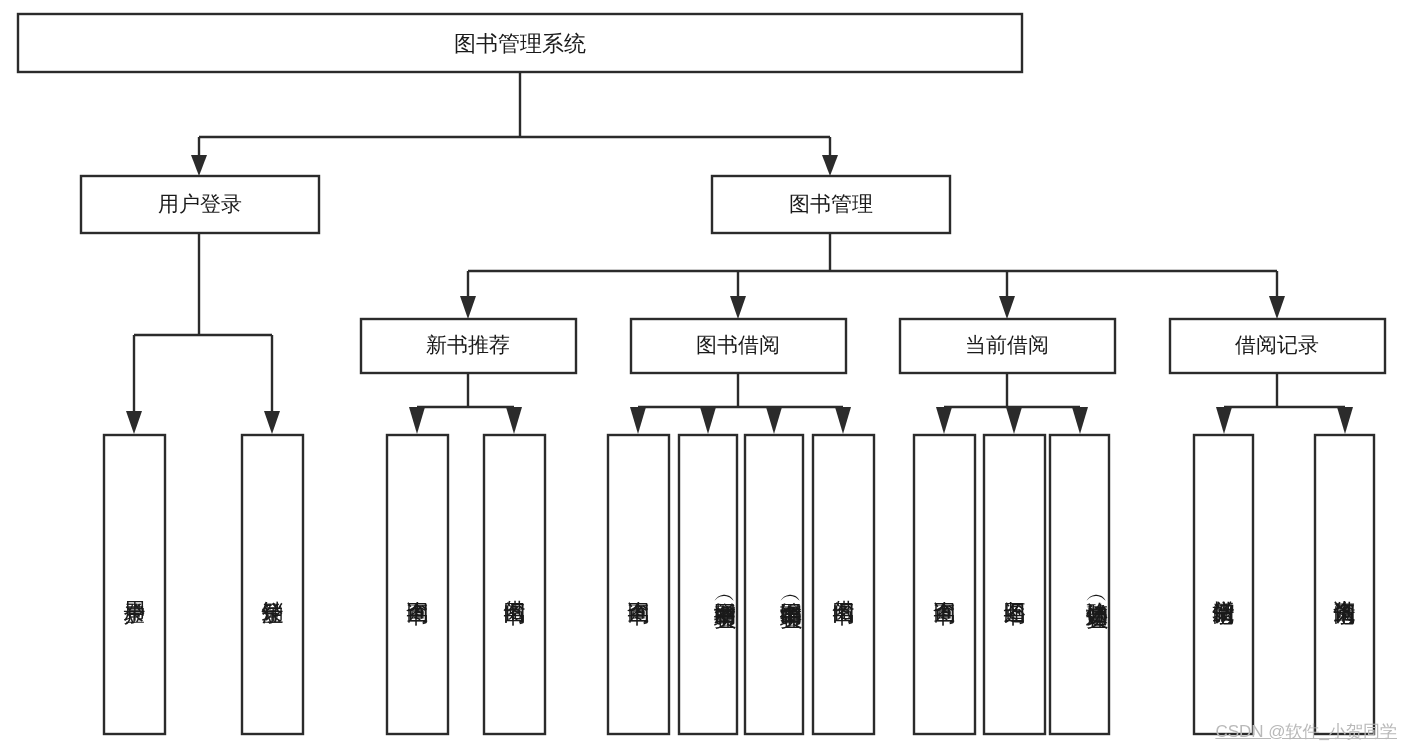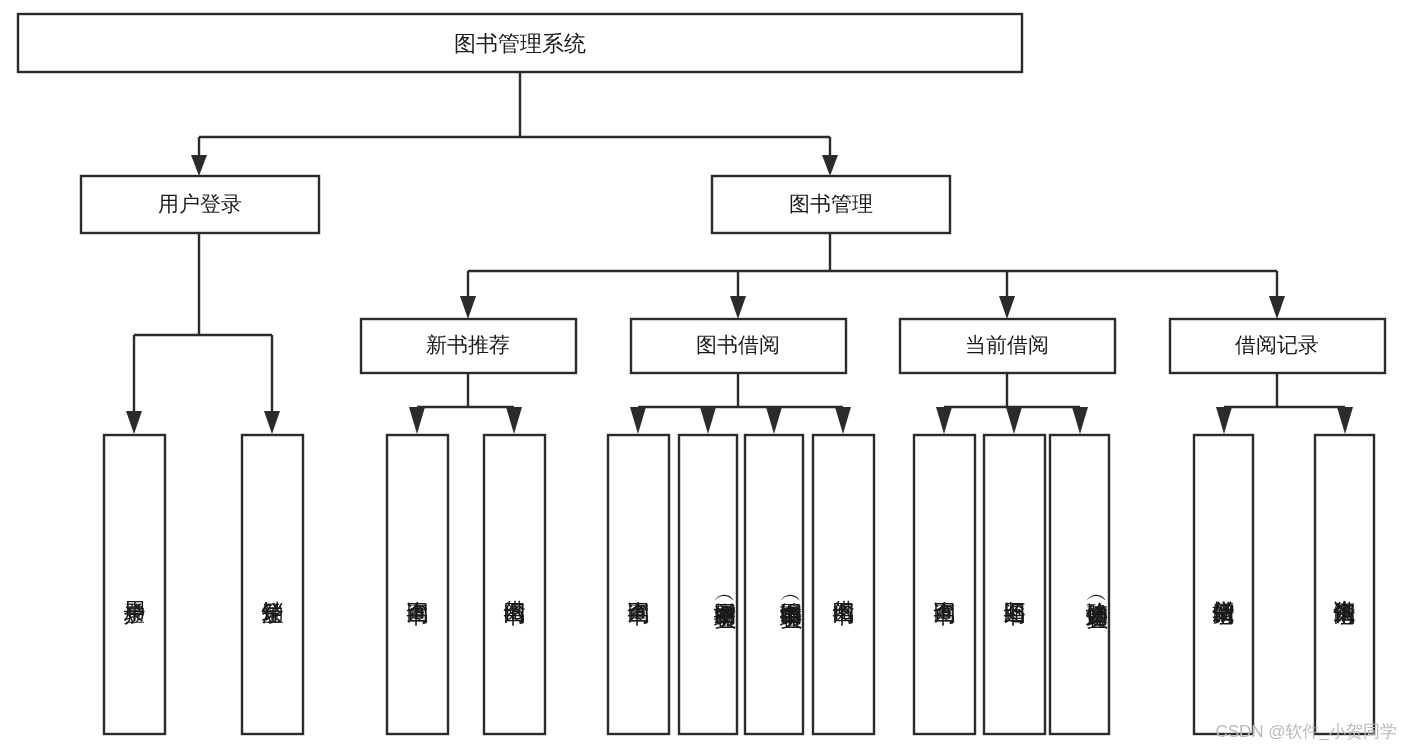--- a/index.html
+++ b/index.html
@@ -72,20 +72,21 @@
   }
   .watermark {
     position: absolute;
     right: 8px;
     bottom: 4px;
     font-family: "Liberation Sans", "DejaVu Sans", sans-serif;
     font-size: 17px;
     color: #b9b9b9;
     white-space: nowrap;
     user-select: none;
+    text-decoration: underline;
   }
 </style>
 </head>
 <body>
 
 <div id="diagram-root">
 
   <svg id="tree-svg" viewBox="0 0 1405 747" xmlns="http://www.w3.org/2000/svg">
 
     <g>

